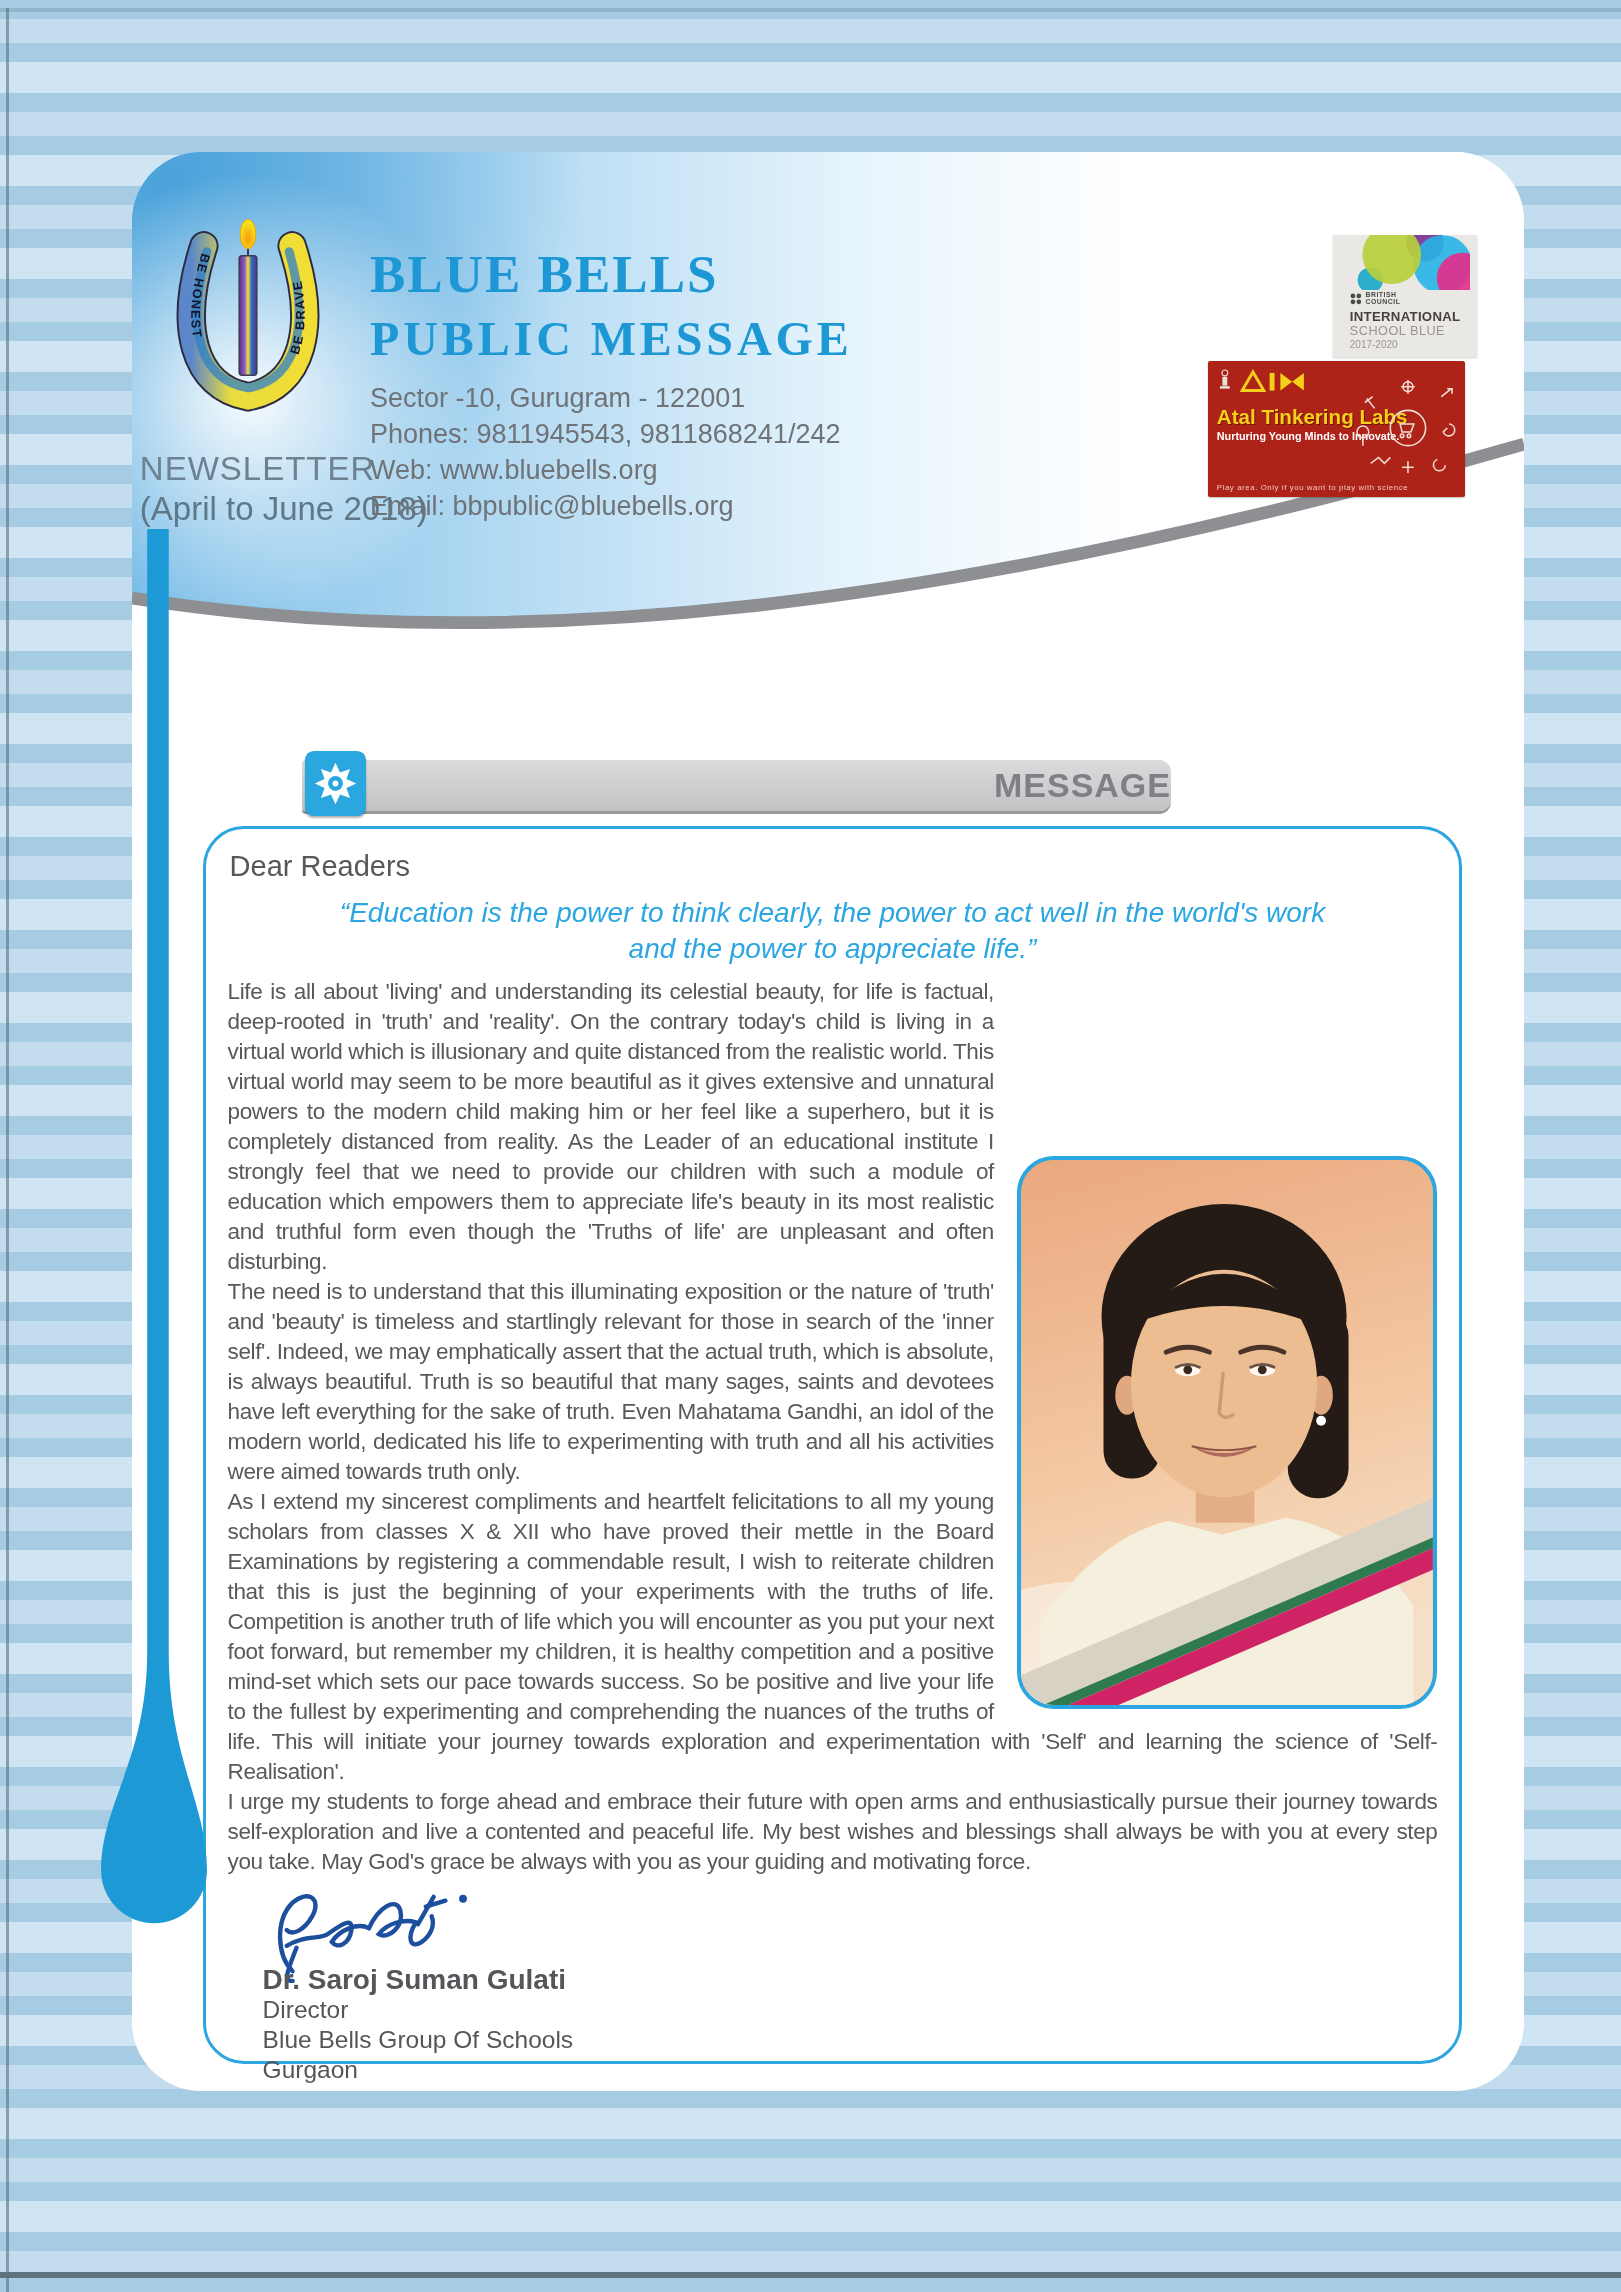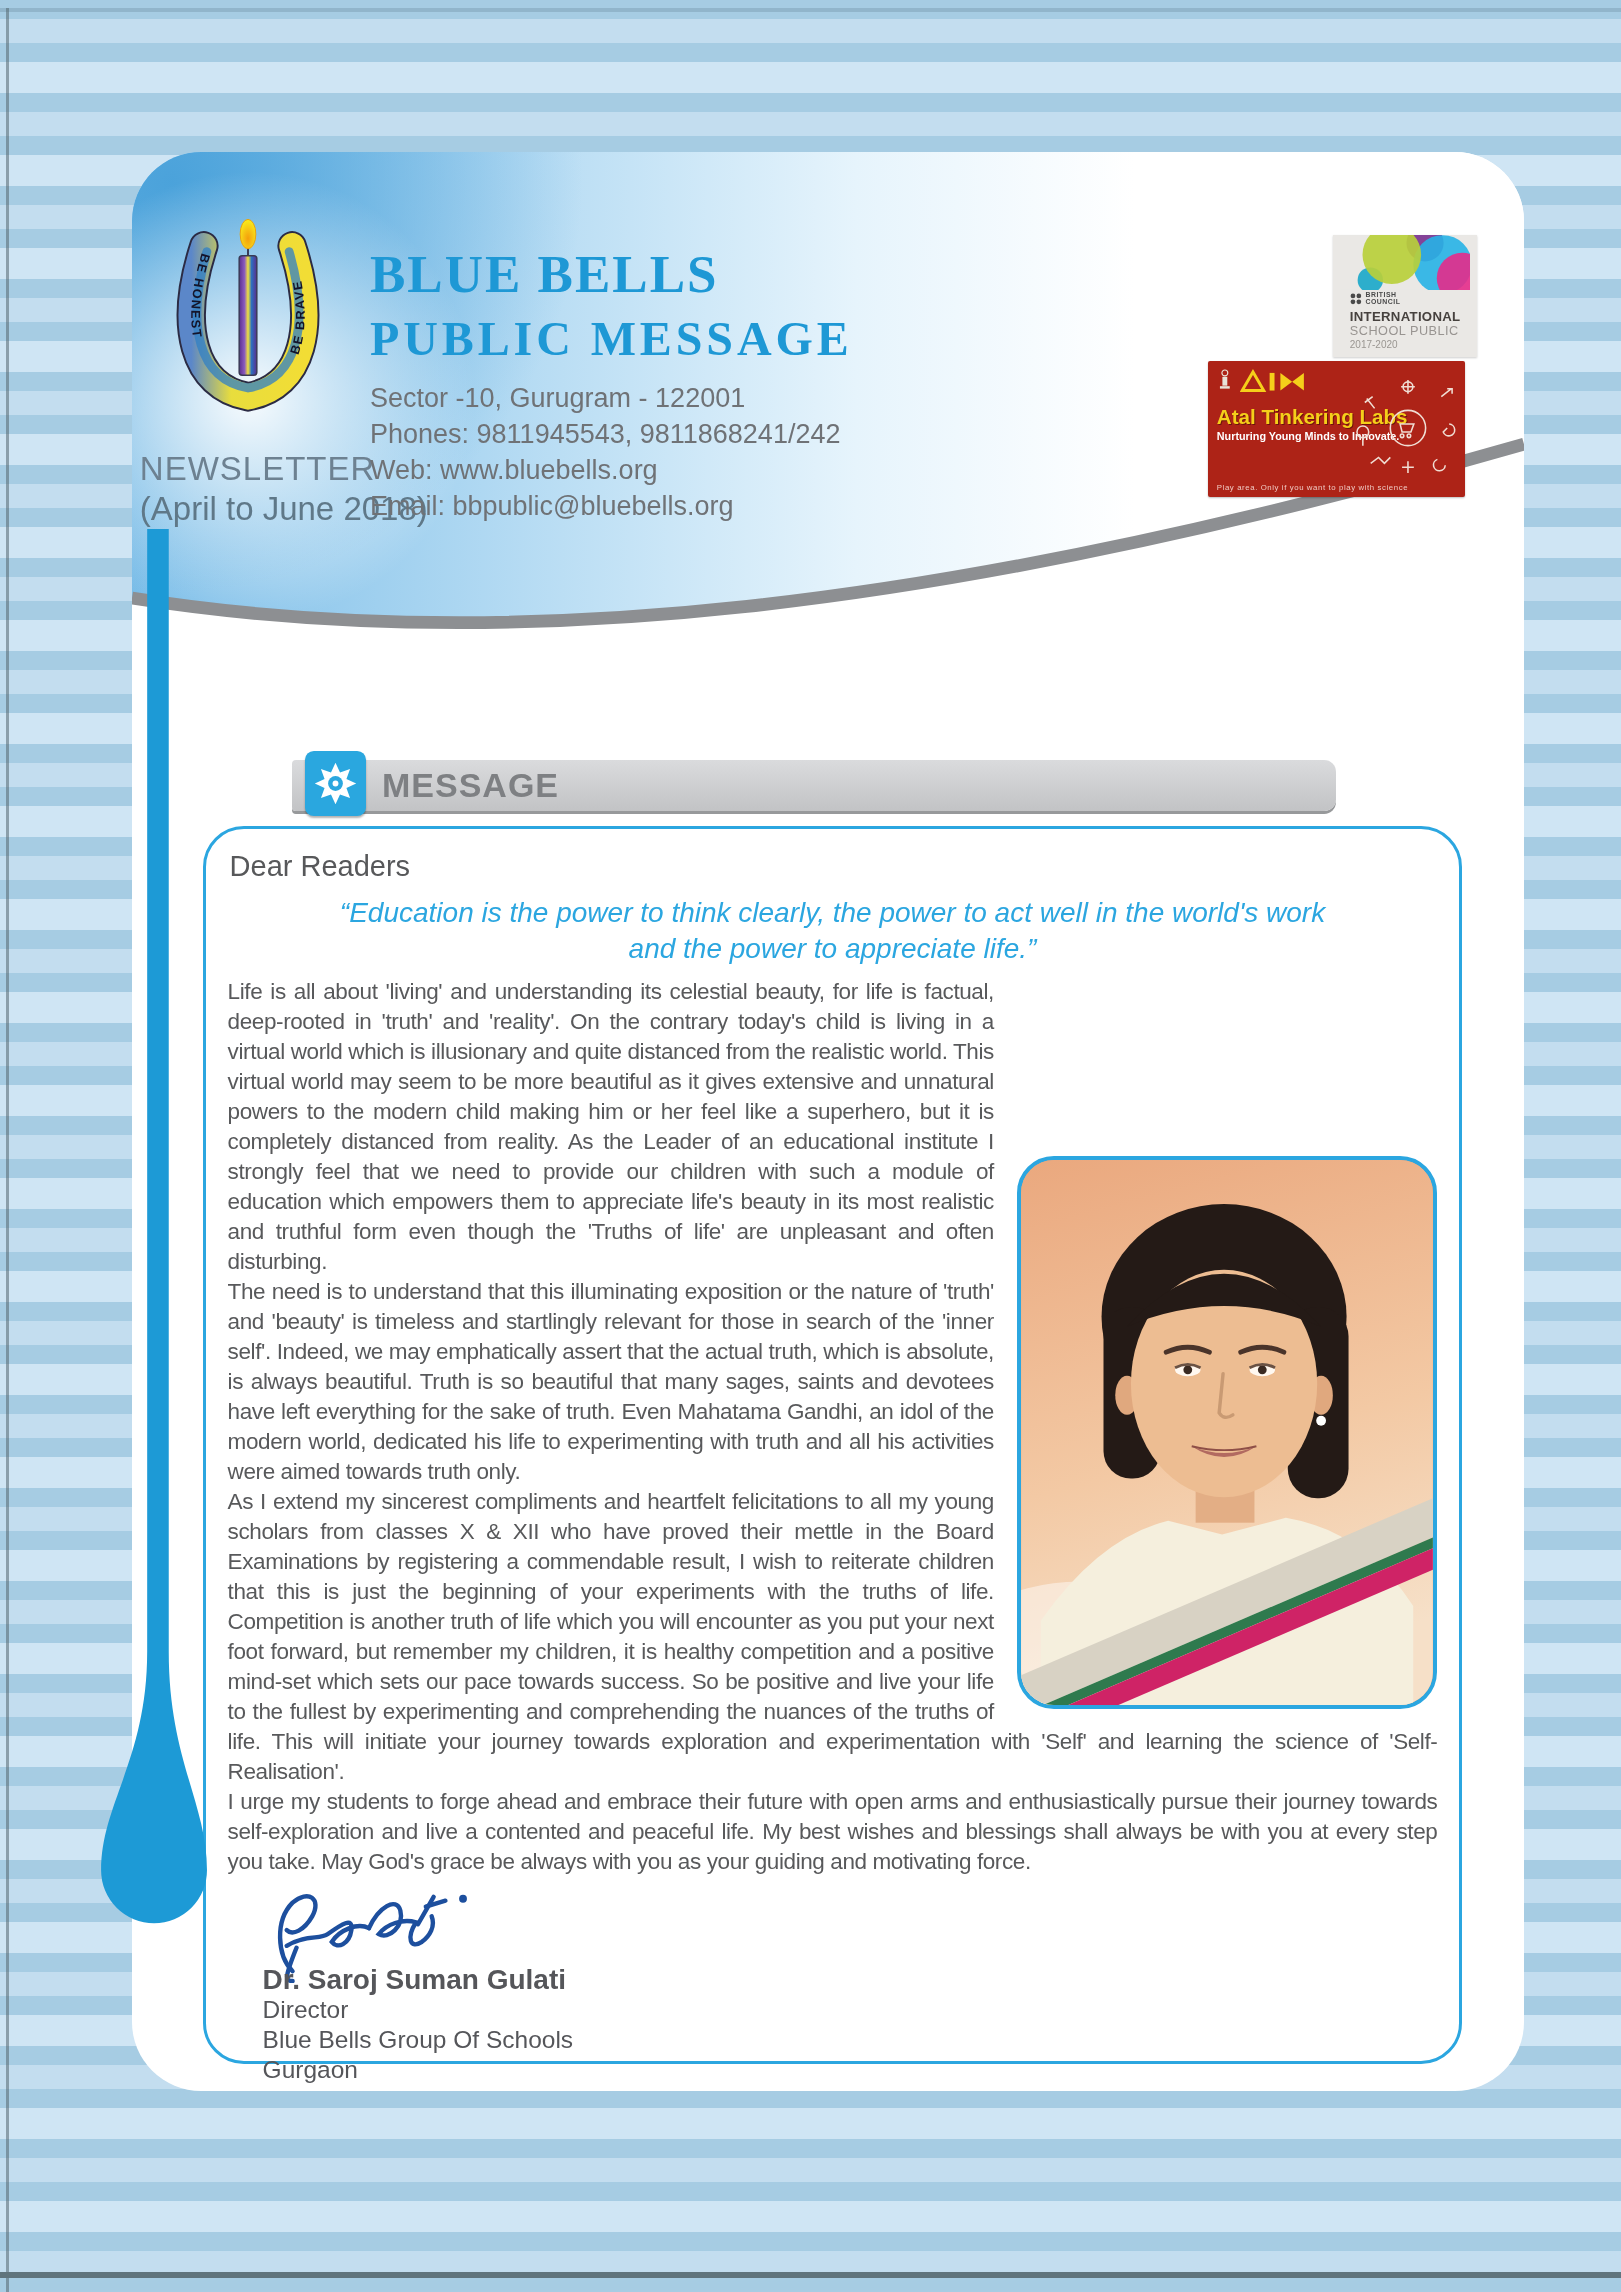--- a/index.html
+++ b/index.html
@@ -38,23 +38,23 @@
 
   .badge-atl{position:absolute;left:1076px;top:209px;width:257px;height:136px;background:#ad2317;
     border-radius:2px;overflow:hidden;box-shadow:0 1px 2px rgba(0,0,0,.25);}
   .atl-head{display:flex;align-items:flex-start;gap:7.8px;padding:7.8px 0 0 8.8px;}
   .atl-title{font-size:20.6px;font-weight:bold;color:#f5cf1a;margin:13.7px 0 0 8.8px;line-height:21.6px;
     text-shadow:1px 1px 0 #6e140c;}
   .atl-sub{font-size:10.8px;font-weight:bold;color:#ffffff;margin:2px 0 0 8.8px;}
   .atl-doodles{position:absolute;right:3.9px;top:15.7px;}
   .atl-footer{position:absolute;left:8.8px;bottom:4.9px;font-size:7.8px;letter-spacing:0.6px;color:#f0c9c2;}
 
-  .msg-bar{position:absolute;left:160px;top:608px;width:1044px;height:51px;
+  .msg-bar{position:absolute;left:170px;top:608px;width:869px;height:51px;
     background:linear-gradient(180deg,#dadbdd,#c2c3c5);border-radius:3.9px 11.8px 11.8px 3.9px;
-    box-shadow:0 2.9px 0 #97999b;}
+    box-shadow:0 2.9px 0 #97999b;text-align:right;}
   .msg-bar-label{font-size:34px;font-weight:bold;color:#7e8083;letter-spacing:1px;
     padding:5.9px 0 0 90px;}
   .msg-icon{position:absolute;left:173px;top:599px;width:61px;height:65px;background:#2aa7df;
     border-radius:8.8px;box-shadow:0 2px 2px rgba(0,0,0,.3);}
 
   .msg-box{position:absolute;left:71px;top:674px;width:1259px;height:1238px;box-sizing:border-box;
     border:3.9px solid #2ba6e0;border-radius:41px;padding:13.7px 21.6px 0 21.6px;background:#fff;}
   .salutation{font-size:29px;color:#57585a;margin:7.8px 0 0 2px;}
   .quote{margin-top:11.8px;text-align:center;font-style:italic;font-size:28px;line-height:36px;color:#2ba6e0;}
   .letter-body{margin-top:9.8px;text-align:justify;font-size:22.5px;line-height:30px;
@@ -173,21 +173,21 @@
               <circle cx="9" cy="3" r="2.4" fill="#4a4a4a"></circle>
             <circle cx="3" cy="9" r="2.4" fill="#4a4a4a"></circle>
               <circle cx="9" cy="9" r="2.4" fill="#4a4a4a"></circle>
           </svg>
           <div class="isa-bc-txt">
             <div>BRITISH</div>
             <div>COUNCIL</div>
           </div>
         </div>
         <div class="isa-t1">INTERNATIONAL</div>
-        <div class="isa-t2">SCHOOL PUBLIC</div>
+        <div class="isa-t2">SCHOOL BLUE</div>
         <div class="isa-yrs">2017-2020</div>
       </div>
     </div>
 
     <div class="badge-atl">
       <div class="atl-head">
         <svg width="15.7" height="21.6" viewBox="0 0 16 22">
           <circle cx="8" cy="4" r="3" fill="none" stroke="#e8e2d8" stroke-width="1.2"></circle>
           <rect x="5.5" y="8" width="5" height="9" fill="#e8e2d8"></rect>
           <rect x="3" y="17.5" width="10" height="2.5" fill="#e8e2d8"></rect>

